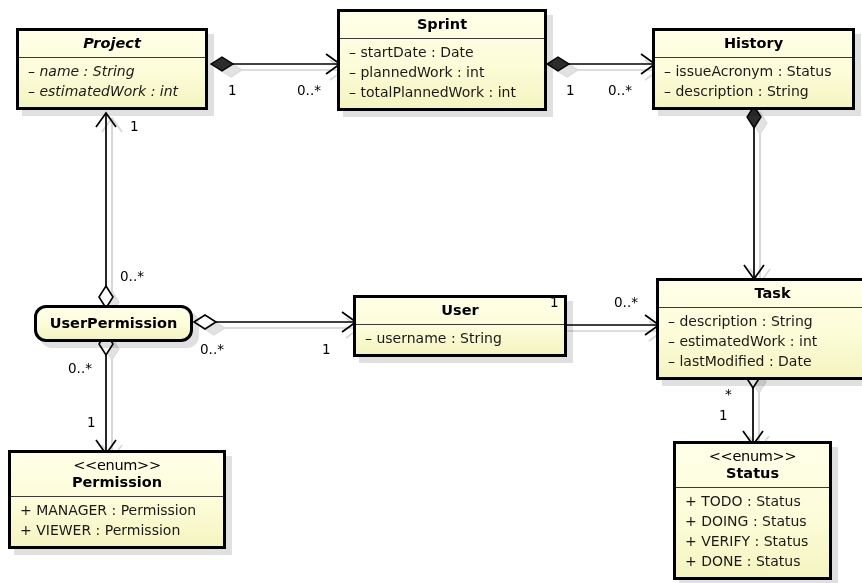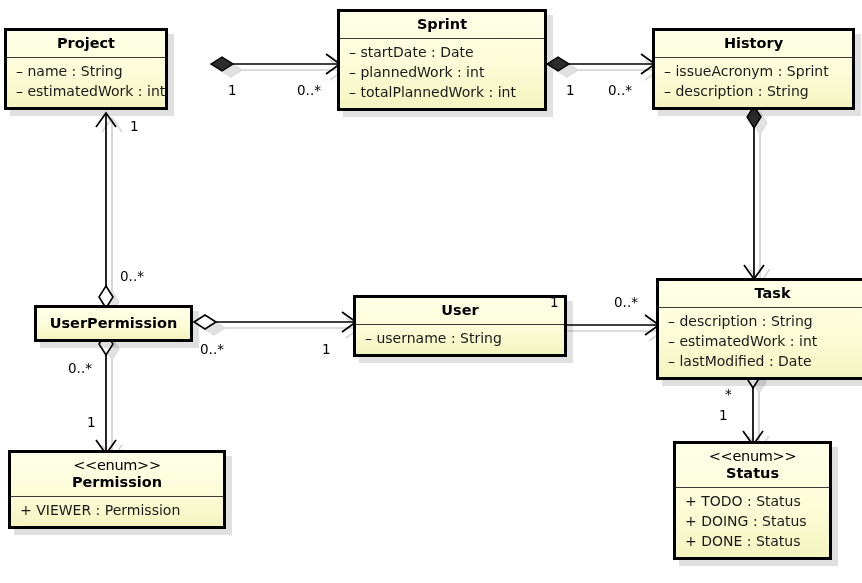--- a/index.html
+++ b/index.html
@@ -181,21 +181,21 @@
     <g>
       <line class="edge-shadow" x1="759" y1="385" x2="759" y2="450"></line>
       <path class="arrow-open-sh" d="M749 436 L759 450 L769 436"></path>
       <polygon class="dia-shadow" points="759,371 766,382 759,393 752,382"></polygon>
       <line class="edge-line" x1="753" y1="380" x2="753" y2="445"></line>
       <path class="arrow-open" d="M743 431 L753 445 L763 431"></path>
       <polygon class="dia-hollow" points="753,366 760,377 753,388 746,377"></polygon>
     </g>
   </svg>
 
-  <div class="uml-class" style="left:4px; top:28px; width:164px;">
+  <div class="uml-class" style="left:16px; top:28px; width:192px;font-style:italic;">
     <div class="uml-head">
       <span>Project</span>
     </div>
     <div class="uml-sep"></div>
     <div class="uml-attrs">
       <div class="uml-attr">– name : String</div>
       <div class="uml-attr">– estimatedWork : int</div>
     </div>
   </div>
 
@@ -210,26 +210,26 @@
       <div class="uml-attr">– totalPlannedWork : int</div>
     </div>
   </div>
 
   <div class="uml-class" style="left:652px; top:28px; width:203px;">
     <div class="uml-head">
       <span>History</span>
     </div>
     <div class="uml-sep"></div>
     <div class="uml-attrs">
-      <div class="uml-attr">– issueAcronym : Sprint</div>
+      <div class="uml-attr">– issueAcronym : Status</div>
       <div class="uml-attr">– description : String</div>
     </div>
   </div>
 
-  <div class="uml-class" style="left:34px; top:305px; width:159px; height:37px;">
+  <div class="uml-class" style="left:34px; top:305px; width:159px; height:37px;border-radius:12px;">
     <div class="uml-head" style="padding-top:7px;">
       <span>UserPermission</span>
     </div>
   </div>
 
   <div class="uml-class" style="left:353px; top:295px; width:214px;">
     <div class="uml-head">
       <span>User</span>
     </div>
     <div class="uml-sep"></div>
@@ -250,33 +250,35 @@
     </div>
   </div>
 
   <div class="uml-class" style="left:8px; top:450px; width:218px;">
     <div class="uml-head">
       <span class="stereo">&lt;&lt;enum&gt;&gt;</span>
       <span>Permission</span>
     </div>
     <div class="uml-sep"></div>
     <div class="uml-attrs">
+      <div class="uml-attr">+ MANAGER : Permission</div>
       <div class="uml-attr">+ VIEWER : Permission</div>
     </div>
   </div>
 
   <div class="uml-class" style="left:673px; top:441px; width:159px;">
     <div class="uml-head">
       <span class="stereo">&lt;&lt;enum&gt;&gt;</span>
       <span>Status</span>
     </div>
     <div class="uml-sep"></div>
     <div class="uml-attrs">
       <div class="uml-attr">+ TODO : Status</div>
       <div class="uml-attr">+ DOING : Status</div>
+      <div class="uml-attr">+ VERIFY : Status</div>
       <div class="uml-attr">+ DONE : Status</div>
     </div>
   </div>
 
   <span class="mult" style="left:228px; top:82px;">1</span>
   <span class="mult" style="left:297px; top:82px;">0..*</span>
 
   <span class="mult" style="left:566px; top:82px;">1</span>
   <span class="mult" style="left:608px; top:82px;">0..*</span>
 

